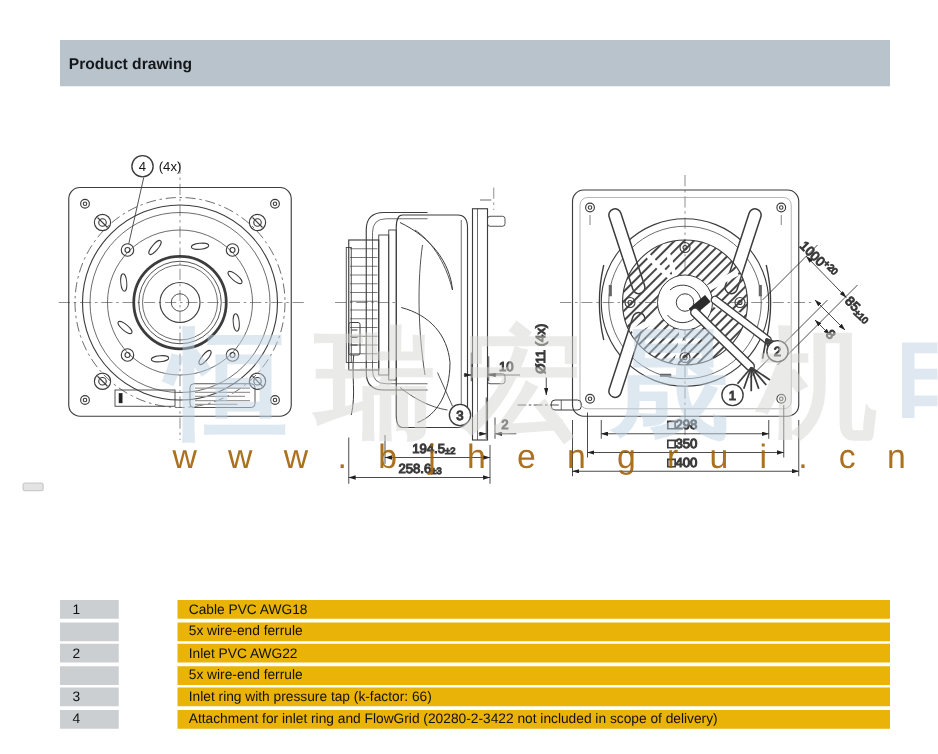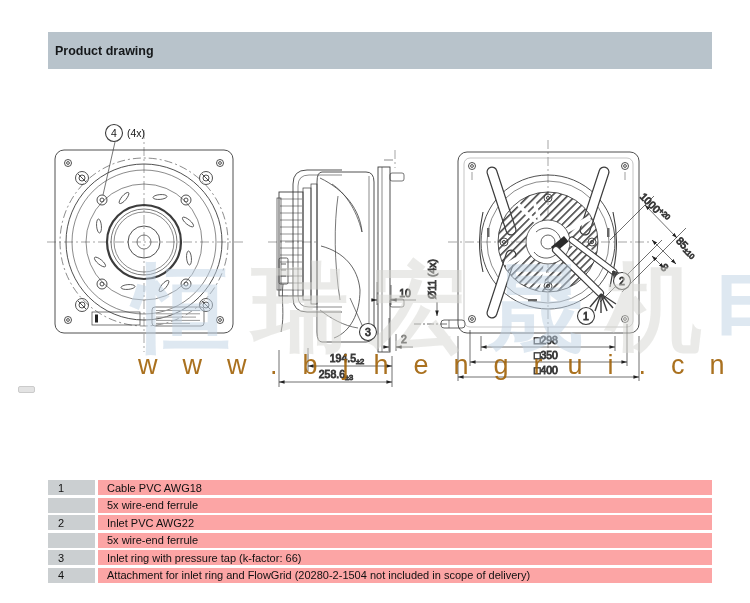--- a/index.html
+++ b/index.html
@@ -17,21 +17,21 @@
   .wm-url{position:absolute;left:138px;top:350px;font-size:27px;letter-spacing:25px;
           color:#a16207;opacity:.9;pointer-events:none;white-space:nowrap;}
   
   .page-dash{position:absolute;left:18px;top:386px;width:15px;height:5px;background:#e3e3e3;
              border:1px solid #cbcbcb;border-radius:2px;}
   
   .ptable{position:absolute;left:48px;top:480px;width:664px;}
   .trow{display:flex;height:15px;margin-bottom:2.5px;font-size:11px;}
   .tnum{width:47px;background:#cbcfd1;margin-right:3px;display:flex;align-items:center;
         padding-left:10px;box-sizing:border-box;}
-  .tdesc{flex:1;background:#fca5a5;display:flex;align-items:center;padding-left:9px;}
+  .tdesc{flex:1;background:#eab308;display:flex;align-items:center;padding-left:9px;margin-left:44px;}
   
   text{font-family:"Liberation Sans",sans-serif;font-size:10.5px;fill:#161616;}
   .tol{font-size:7.5px;}
   .callout{font-size:10.5px;}
 </style>
 </head>
 <body>
 
 <div class="hdr">
   <span>Product drawing</span>
@@ -409,15 +409,15 @@
   <div class="trow">
     <div class="tnum"></div>
     <div class="tdesc">5x wire-end ferrule</div>
   </div>
   <div class="trow">
     <div class="tnum">3</div>
     <div class="tdesc">Inlet ring with pressure tap (k-factor: 66)</div>
   </div>
   <div class="trow">
     <div class="tnum">4</div>
-    <div class="tdesc">Attachment for inlet ring and FlowGrid (20280-2-1504 not included in scope of delivery)</div>
+    <div class="tdesc">Attachment for inlet ring and FlowGrid (20280-2-3422 not included in scope of delivery)</div>
   </div>
 </div>
 
 </body></html>

